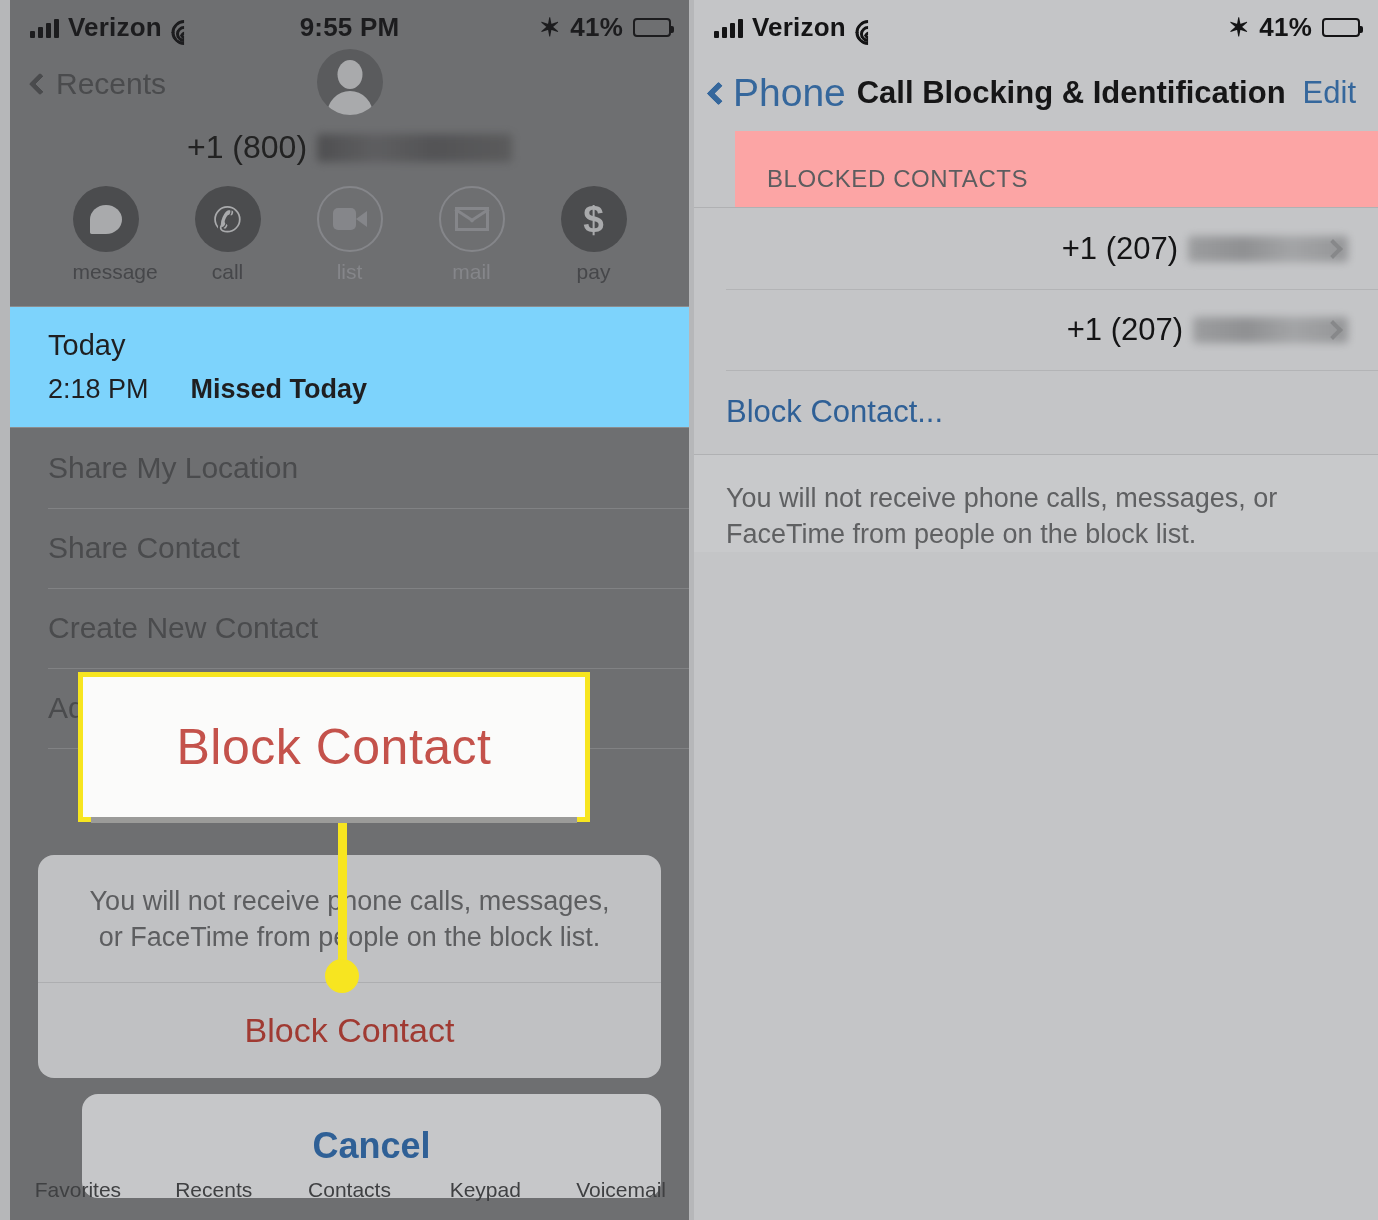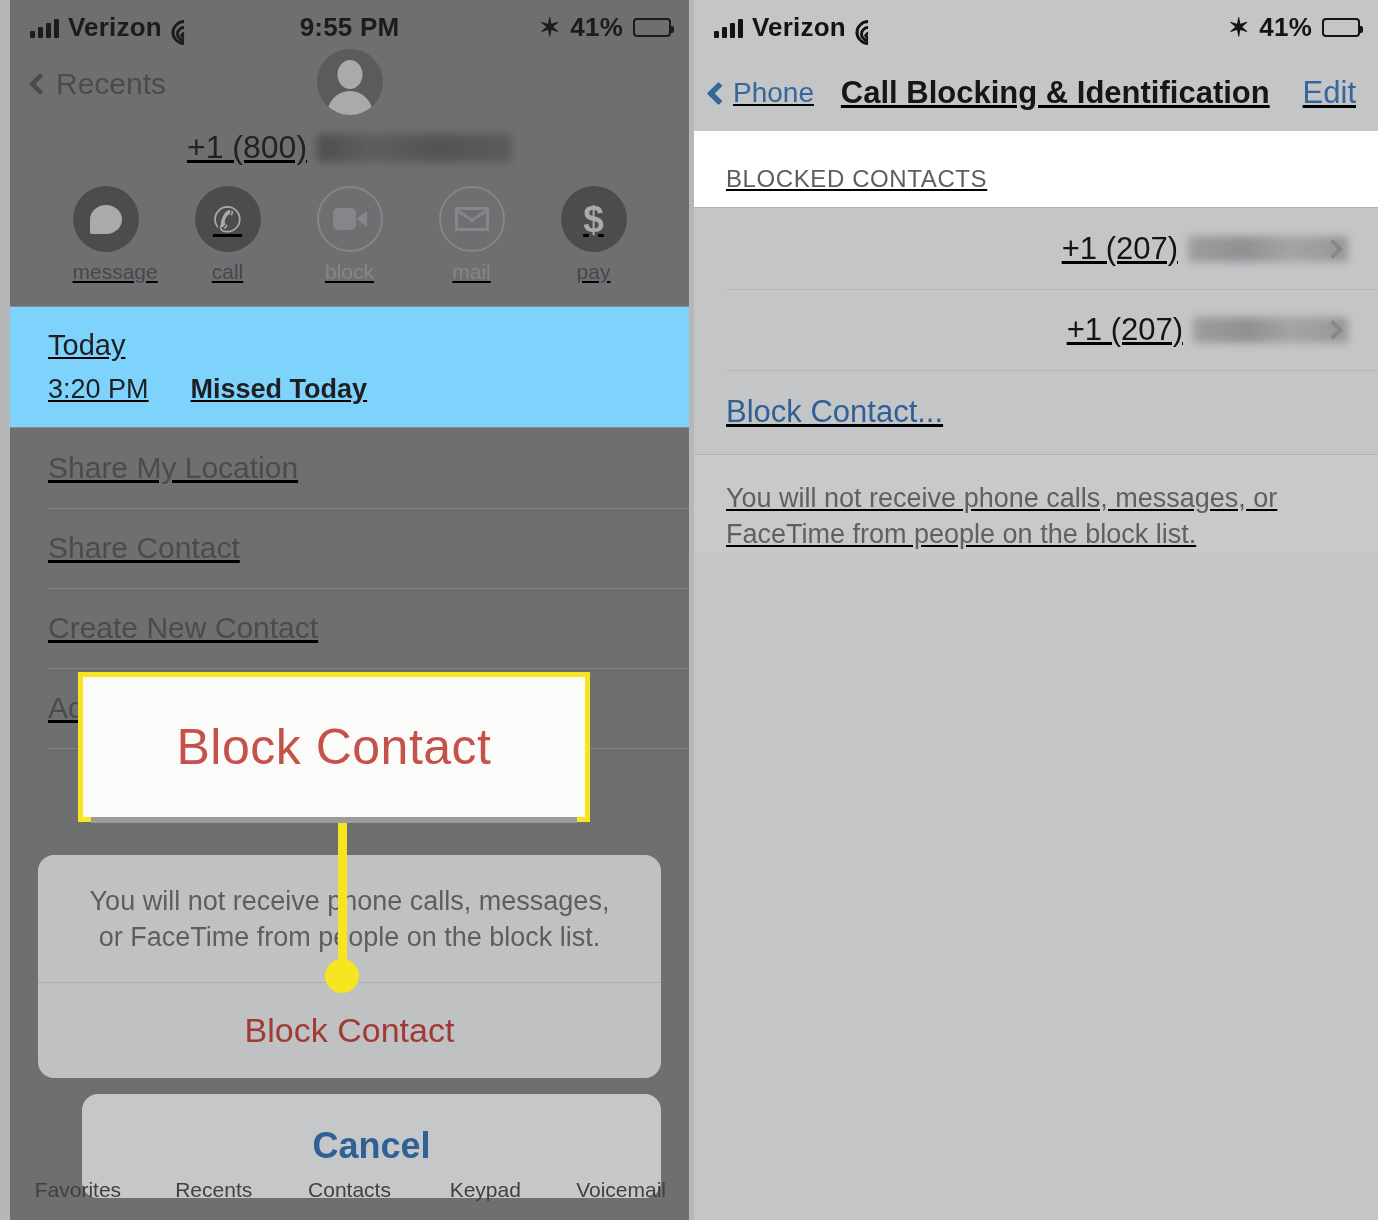--- a/index.html
+++ b/index.html
@@ -5,21 +5,21 @@
   * { margin:0; padding:0; box-sizing:border-box; }
   html,body{
     width:1378px; height:1220px;
     background:#b6b7b9;
     font-family:"Liberation Sans", sans-serif;
     overflow:hidden;
   }
   #root{ position:relative; width:1378px; height:1220px; }
 
   
-  .panel{ position:absolute; top:0; height:1220px; overflow:hidden;text-decoration:underline; }
+  .panel{ position:absolute; top:0; height:1220px; overflow:hidden; }
 
   
   #left-panel{ left:10px; width:679px; background:#6e6f71; }
   #left-panel .statusbar{ color:#1c1c1e; }
 
   .statusbar{
     position:relative; height:55px;
     display:flex; align-items:center;
     font-size:26px; font-weight:600; letter-spacing:.2px;
   }
@@ -116,28 +116,28 @@
   .tabbar{ position:absolute; left:0; right:0; bottom:0; height:46px;
            display:flex; align-items:flex-start; padding-top:4px; }
   .tabbar .tab{ flex:1; text-align:center; font-size:21px; color:#3f4042; }
 
   
   #right-panel{ left:694px; width:684px; background:#c4c5c7; }
   #right-panel .statusbar{ color:#141415; }
 
   .r-nav{ height:76px; display:flex; align-items:center; padding:0 22px 0 16px;
           background:#c4c5c7; position:relative; }
-  .r-back{ display:flex; align-items:center; gap:4px; color:#35679c; font-size:28px; }
+  .r-back{ display:flex; align-items:center; gap:4px; color:#35679c; font-size:39px; }
   .r-back .chev{ width:17px; height:17px; border-left:6px solid currentColor; border-bottom:6px solid currentColor;
                  transform:rotate(45deg); border-radius:2px; margin-right:2px; }
   .r-title{ flex:1; text-align:center; font-size:31px; font-weight:700; color:#161617; margin-left:-6px; }
   .r-edit{ color:#35679c; font-size:31px; }
 
-  .r-group-head{ background:#ffffff; padding:34px 32px 14px; font-size:24px;
-                 letter-spacing:.6px; color:#5c5d5f; }
+  .r-group-head{ background:#fca5a5; padding:34px 32px 14px; font-size:24px;
+                 letter-spacing:.6px; color:#5c5d5f;margin-left:41px; }
   .r-list{ background:#c4c5c7; border-top:1px solid #b0b1b3; }
   .r-row{ height:81px; display:flex; align-items:center; padding:0 30px 0 32px;
           position:relative; font-size:31px; color:#141415;justify-content:flex-end; }
   .r-row + .r-row:before{ content:""; position:absolute; left:32px; right:0; top:0; height:1px; background:#b3b4b6; }
   .r-row .num{ display:flex; align-items:center; gap:10px; }
   .blurbox-l{ display:inline-block; border-radius:4px;
             background:linear-gradient(90deg,#9a9b9d,#8d8e90 35%,#a2a3a5 65%,#929395);
             filter:blur(4px); opacity:.95; }
   .chev-r{ position:absolute; right:38px; width:14px; height:14px;
            border-top:4px solid #87888a; border-right:4px solid #87888a;
@@ -218,42 +218,42 @@
           </div>
         <div class="lbl">call</div>
       </div>
       <div class="act dim">
         <div class="circle">
             <span class="i-vid">
               <span class="b"></span>
               <span class="t"></span>
             </span>
           </div>
-        <div class="lbl">block</div>
+        <div class="lbl">list</div>
       </div>
       <div class="act dim">
         <div class="circle">
             <span class="i-mail"></span>
           </div>
         <div class="lbl">mail</div>
       </div>
       <div class="act">
         <div class="circle">
             <span class="i-pay">$</span>
           </div>
         <div class="lbl">pay</div>
       </div>
     </div>
 
     <div class="sep-thick"></div>
 
     <div class="l-section">
       <div class="today">Today</div>
       <div class="callrow">
-        <span class="tm">3:20 PM</span>
+        <span class="tm">2:18 PM</span>
         <span class="ty">Missed Today</span>
       </div>
     </div>
 
     <div class="sep-thick" style="margin-top:0"></div>
 
     <div>
       <div class="menu-row">
           <span>Share My Location</span>
         </div>

